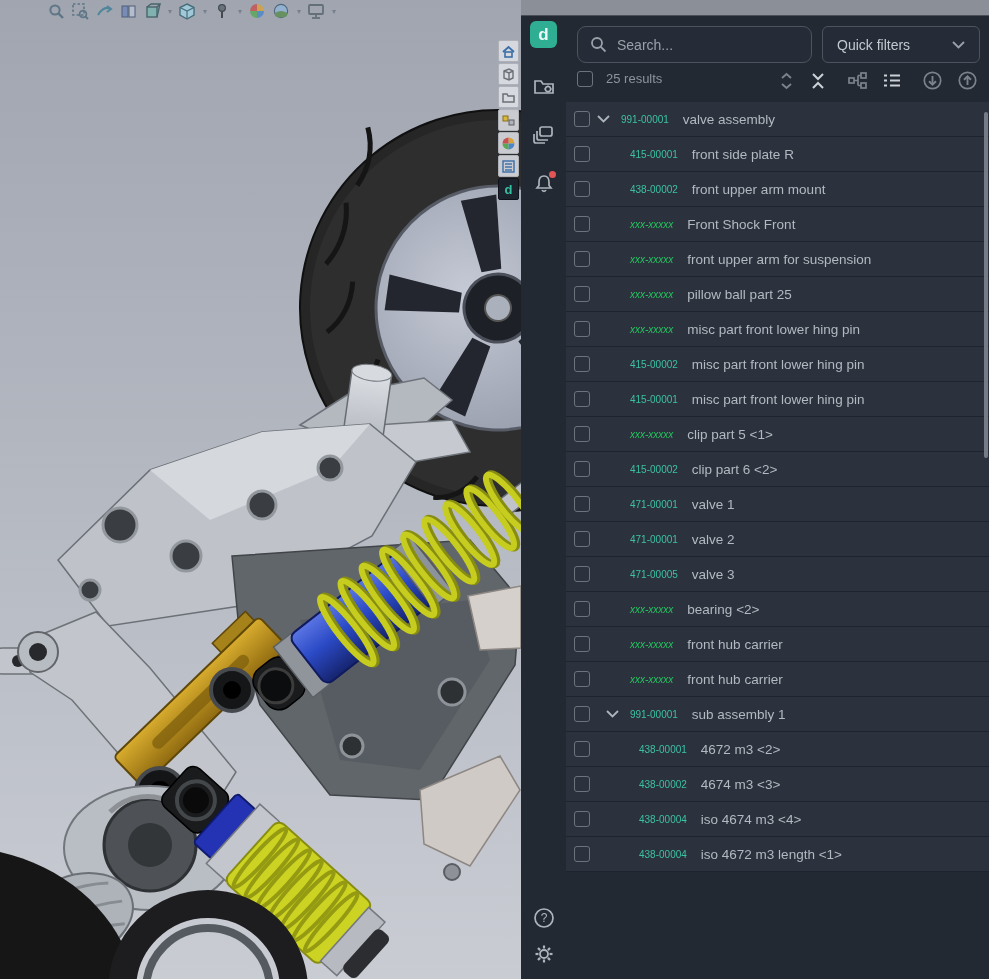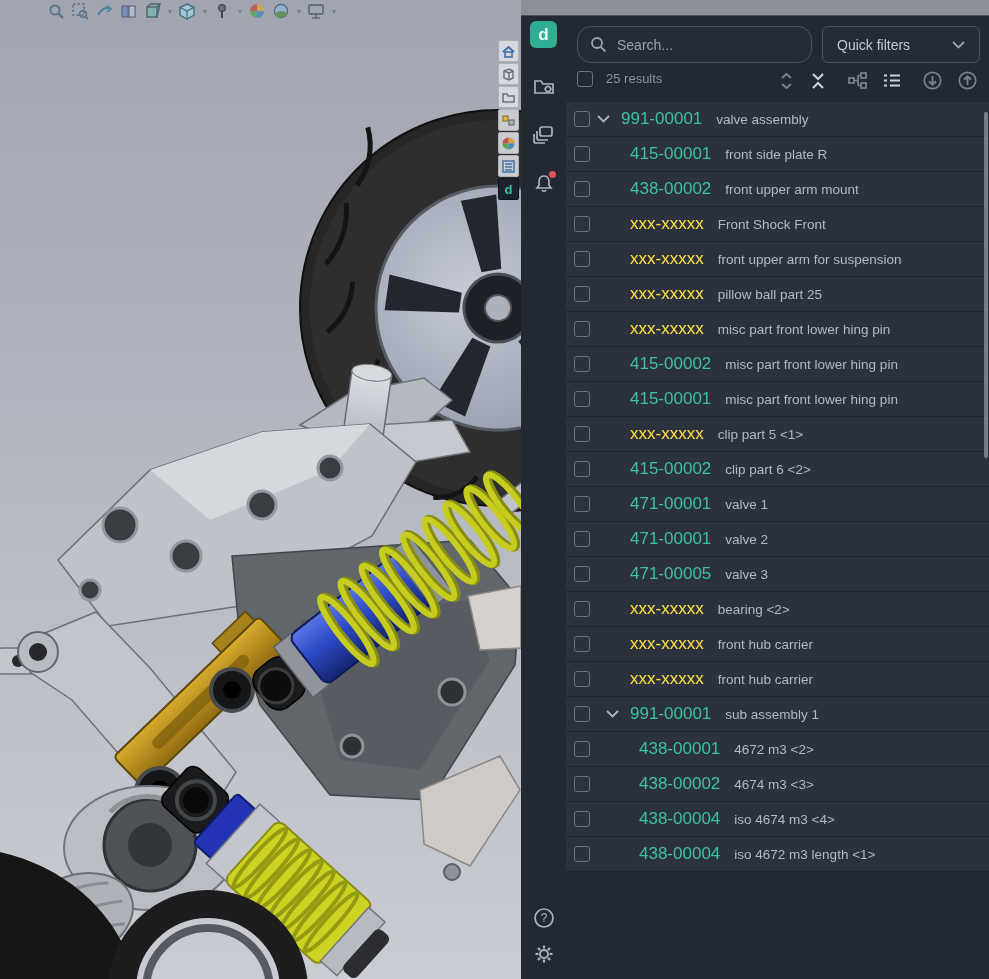--- a/index.html
+++ b/index.html
@@ -31,41 +31,41 @@
     display:flex; align-items:center; justify-content:center; color:#eafaf6; font-weight:bold; font-size:17px; }
   .rail-icon { margin-top:27px; position:relative; width:22px; height:22px; display:flex; align-items:center; justify-content:center; }
   .rail-spacer { flex:1; }
   .rail-icon .dot { position:absolute; right:-1px; top:-2px; width:7px; height:7px; border-radius:50%; }
   .rail-bottom { margin-bottom:14px; }
 
   .panel-content { position:absolute; left:45px; top:16px; right:0; bottom:0; }
 
   .search-row { display:flex; gap:10px; padding:10px 9px 8px 11px; }
   .search-box { flex:1; display:flex; align-items:center; gap:10px; height:37px; border:1px solid #4d545f;
-    border-radius:14px; padding:0 12px; background:#262c37; }
+    border-radius:9px; padding:0 12px; background:#262c37; }
   .search-box input { flex:1; background:transparent; border:none; outline:none; color:#c7ccd3; font-size:14px;
     font-family:"Liberation Sans",sans-serif; }
   .search-box input::placeholder { color:#9aa1ab; }
   .qf-box { width:158px; display:flex; align-items:center; justify-content:space-between; height:37px;
     border:1px solid #4d545f; border-radius:6px; padding:0 14px; background:#262c37; cursor:pointer; }
   .qf-label { color:#c3c8d0; font-size:14px; }
 
   .results-bar { display:flex; align-items:flex-start; height:38px; padding:0 12px 0 11px; }
   .results-count { color:#8d939d; font-size:13px; margin-left:13px; }
   .results-icons { margin-left:auto; display:flex; align-items:center; gap:16px; }
   .ric { display:flex; align-items:center; cursor:pointer; }
 
   .rows { position:absolute; left:0; right:0; top:86px; bottom:0; overflow:hidden; }
   .row { display:flex; align-items:center; height:35px; background:#2c323d; border-bottom:1px solid #1e242e; padding-left:8px; }
   .cb { width:16px; height:16px; border:1.5px solid #6d737d; border-radius:3px; background:transparent; flex:none; cursor:pointer; }
   .indent { flex:none; height:1px; }
   .row-chevron { flex:none; width:16px; margin-right:8px; display:flex; align-items:center; cursor:pointer; }
-  .row-number { font-size:17px; margin-right:14px; white-space:nowrap; cursor:pointer; }
+  .row-number { font-size:10px; margin-right:14px; white-space:nowrap; cursor:pointer; }
   .row-number.teal { color:#3cc1a4; }
-  .row-number.dim { color:#fde047; }
+  .row-number.dim { color:#22c55e;font-style:italic; }
   .row-name { font-size:13.5px; color:#b3b9c1; white-space:nowrap; }
 
   .scrollbar { position:absolute; right:1px; top:112px; width:4px; height:346px; background:#767c86; border-radius:2px; }
 </style>
 </head>
 <body>
 
 <div class="stage">
 
   <div class="viewport">

